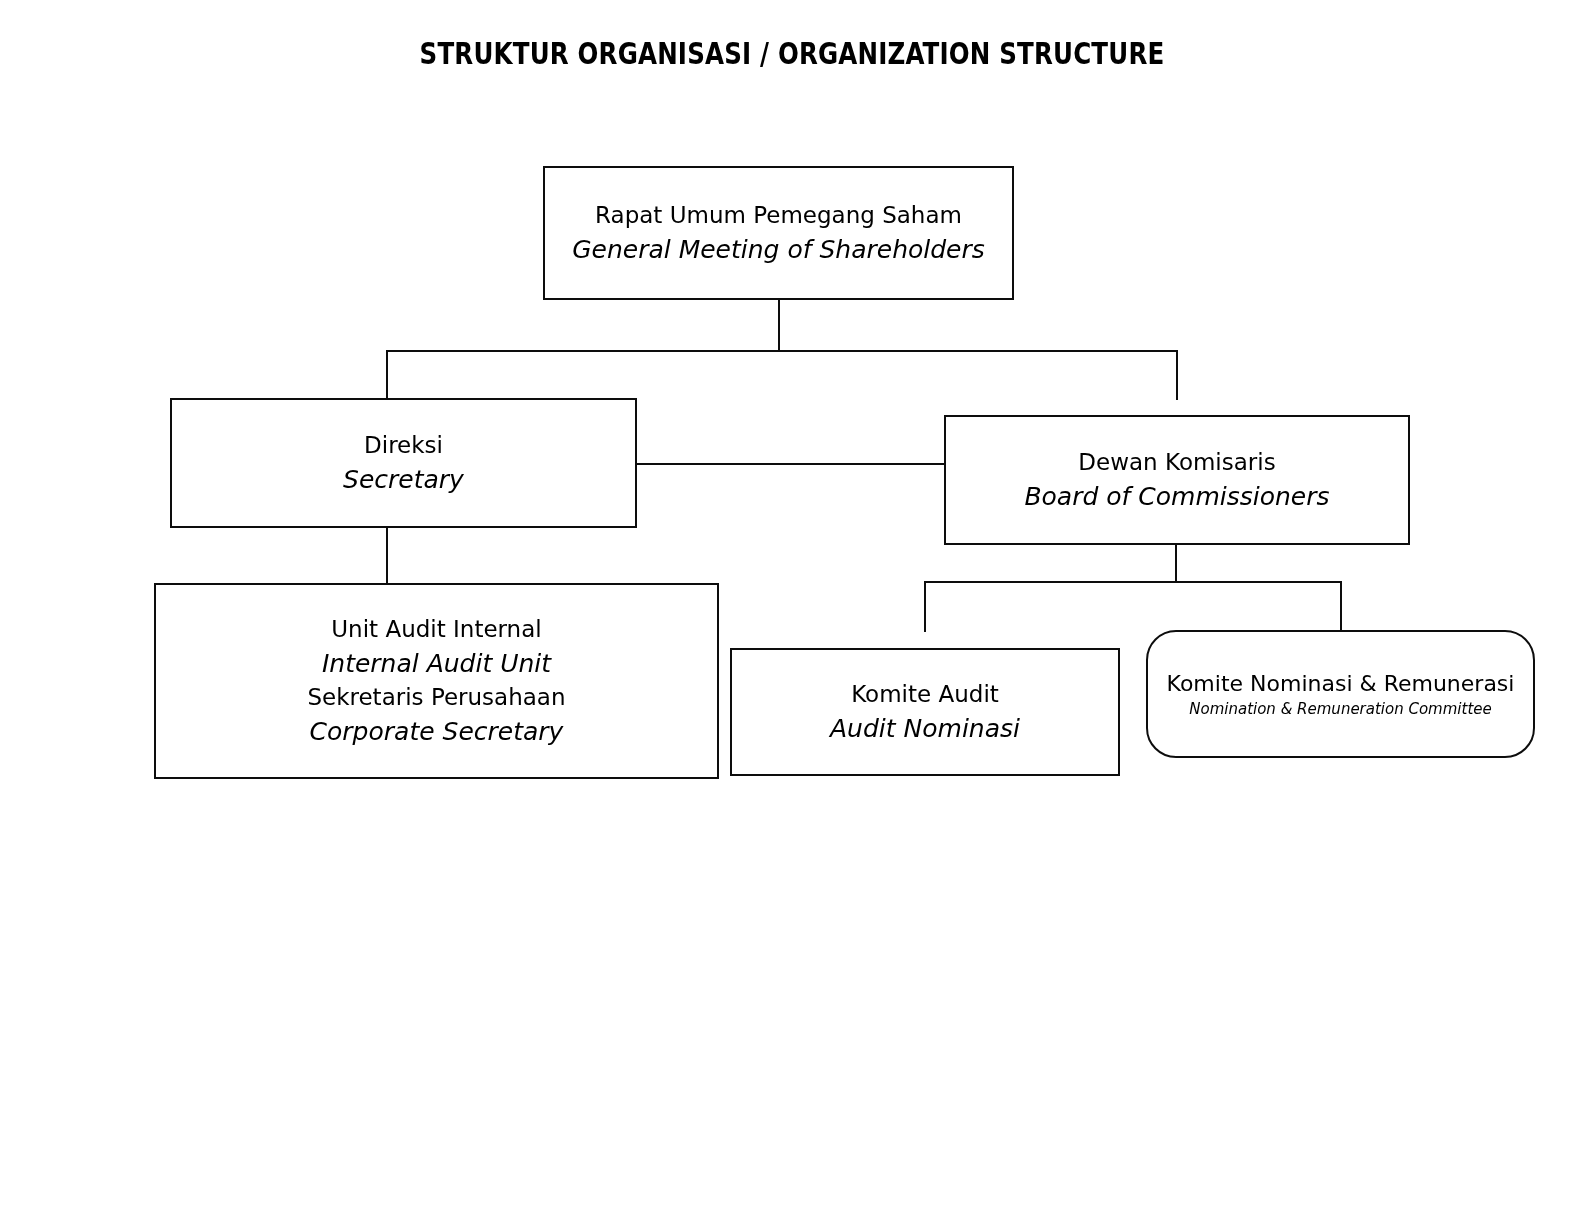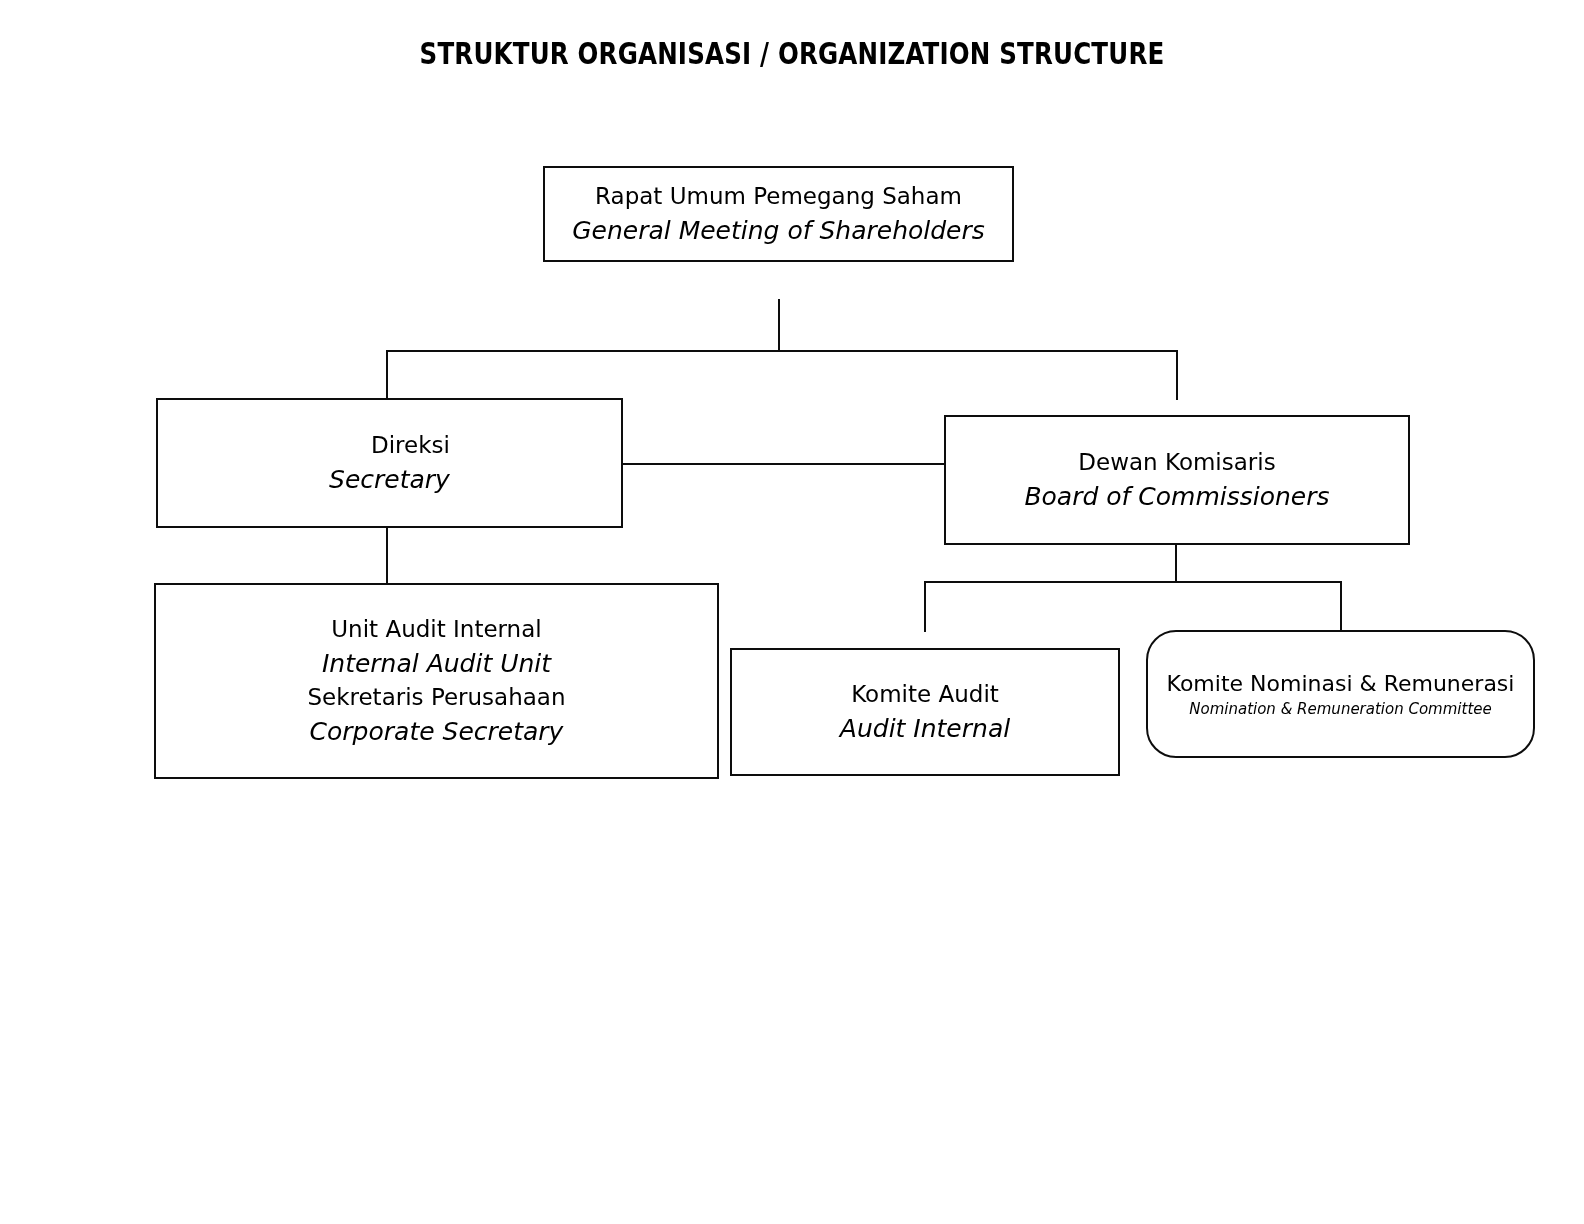--- a/index.html
+++ b/index.html
@@ -68,22 +68,22 @@
     font-size: 25px;
     line-height: 1.42;
   }
 
   .node .line-en.wrap { white-space: normal; }
 
   .node-group { display: block; }
   .node-group + .node-group { }
 
   
-  #node-gms        { left: 543px;  top: 166px; width: 471px; height: 96px; }
-  #node-directors  { left: 156px;  top: 398px; width: 467px; height: 130px; text-align: right; }
+  #node-gms        { left: 543px;  top: 166px; width: 471px; height: 134px; }
+  #node-directors  { left: 170px;  top: 398px; width: 467px; height: 130px; }
   #node-bocs       { left: 944px;  top: 398px; width: 466px; height: 130px; margin-top: 17px; }
   #node-internal   { left: 154px;  top: 583px; width: 565px; height: 196px; }
   #node-audit-cmte { left: 730px;  top: 648px; width: 390px; height: 128px; }
   #node-nomrem     { left: 1146px; top: 630px; width: 389px; height: 128px; border-radius: 30px; }
 
   #node-nomrem .line-id { font-size: 22px; }
   #node-nomrem .line-en { font-size: 15px; }
 
   
   .conn {
@@ -161,21 +161,21 @@
     </div>
     <div class="node-group">
       <div class="line-id">Sekretaris Perusahaan</div>
       <div class="line-en">Corporate Secretary</div>
     </div>
   </div>
 
   <div class="node" id="node-audit-cmte">
     <div class="node-group">
       <div class="line-id">Komite Audit</div>
-      <div class="line-en">Audit Internal</div>
+      <div class="line-en">Audit Nominasi</div>
     </div>
   </div>
 
   <div class="node" id="node-nomrem">
     <div class="node-group">
       <div class="line-id">Komite Nominasi &amp; Remunerasi</div>
       <div class="line-en wrap">Nomination &amp; Remuneration Committee</div>
     </div>
   </div>
 

